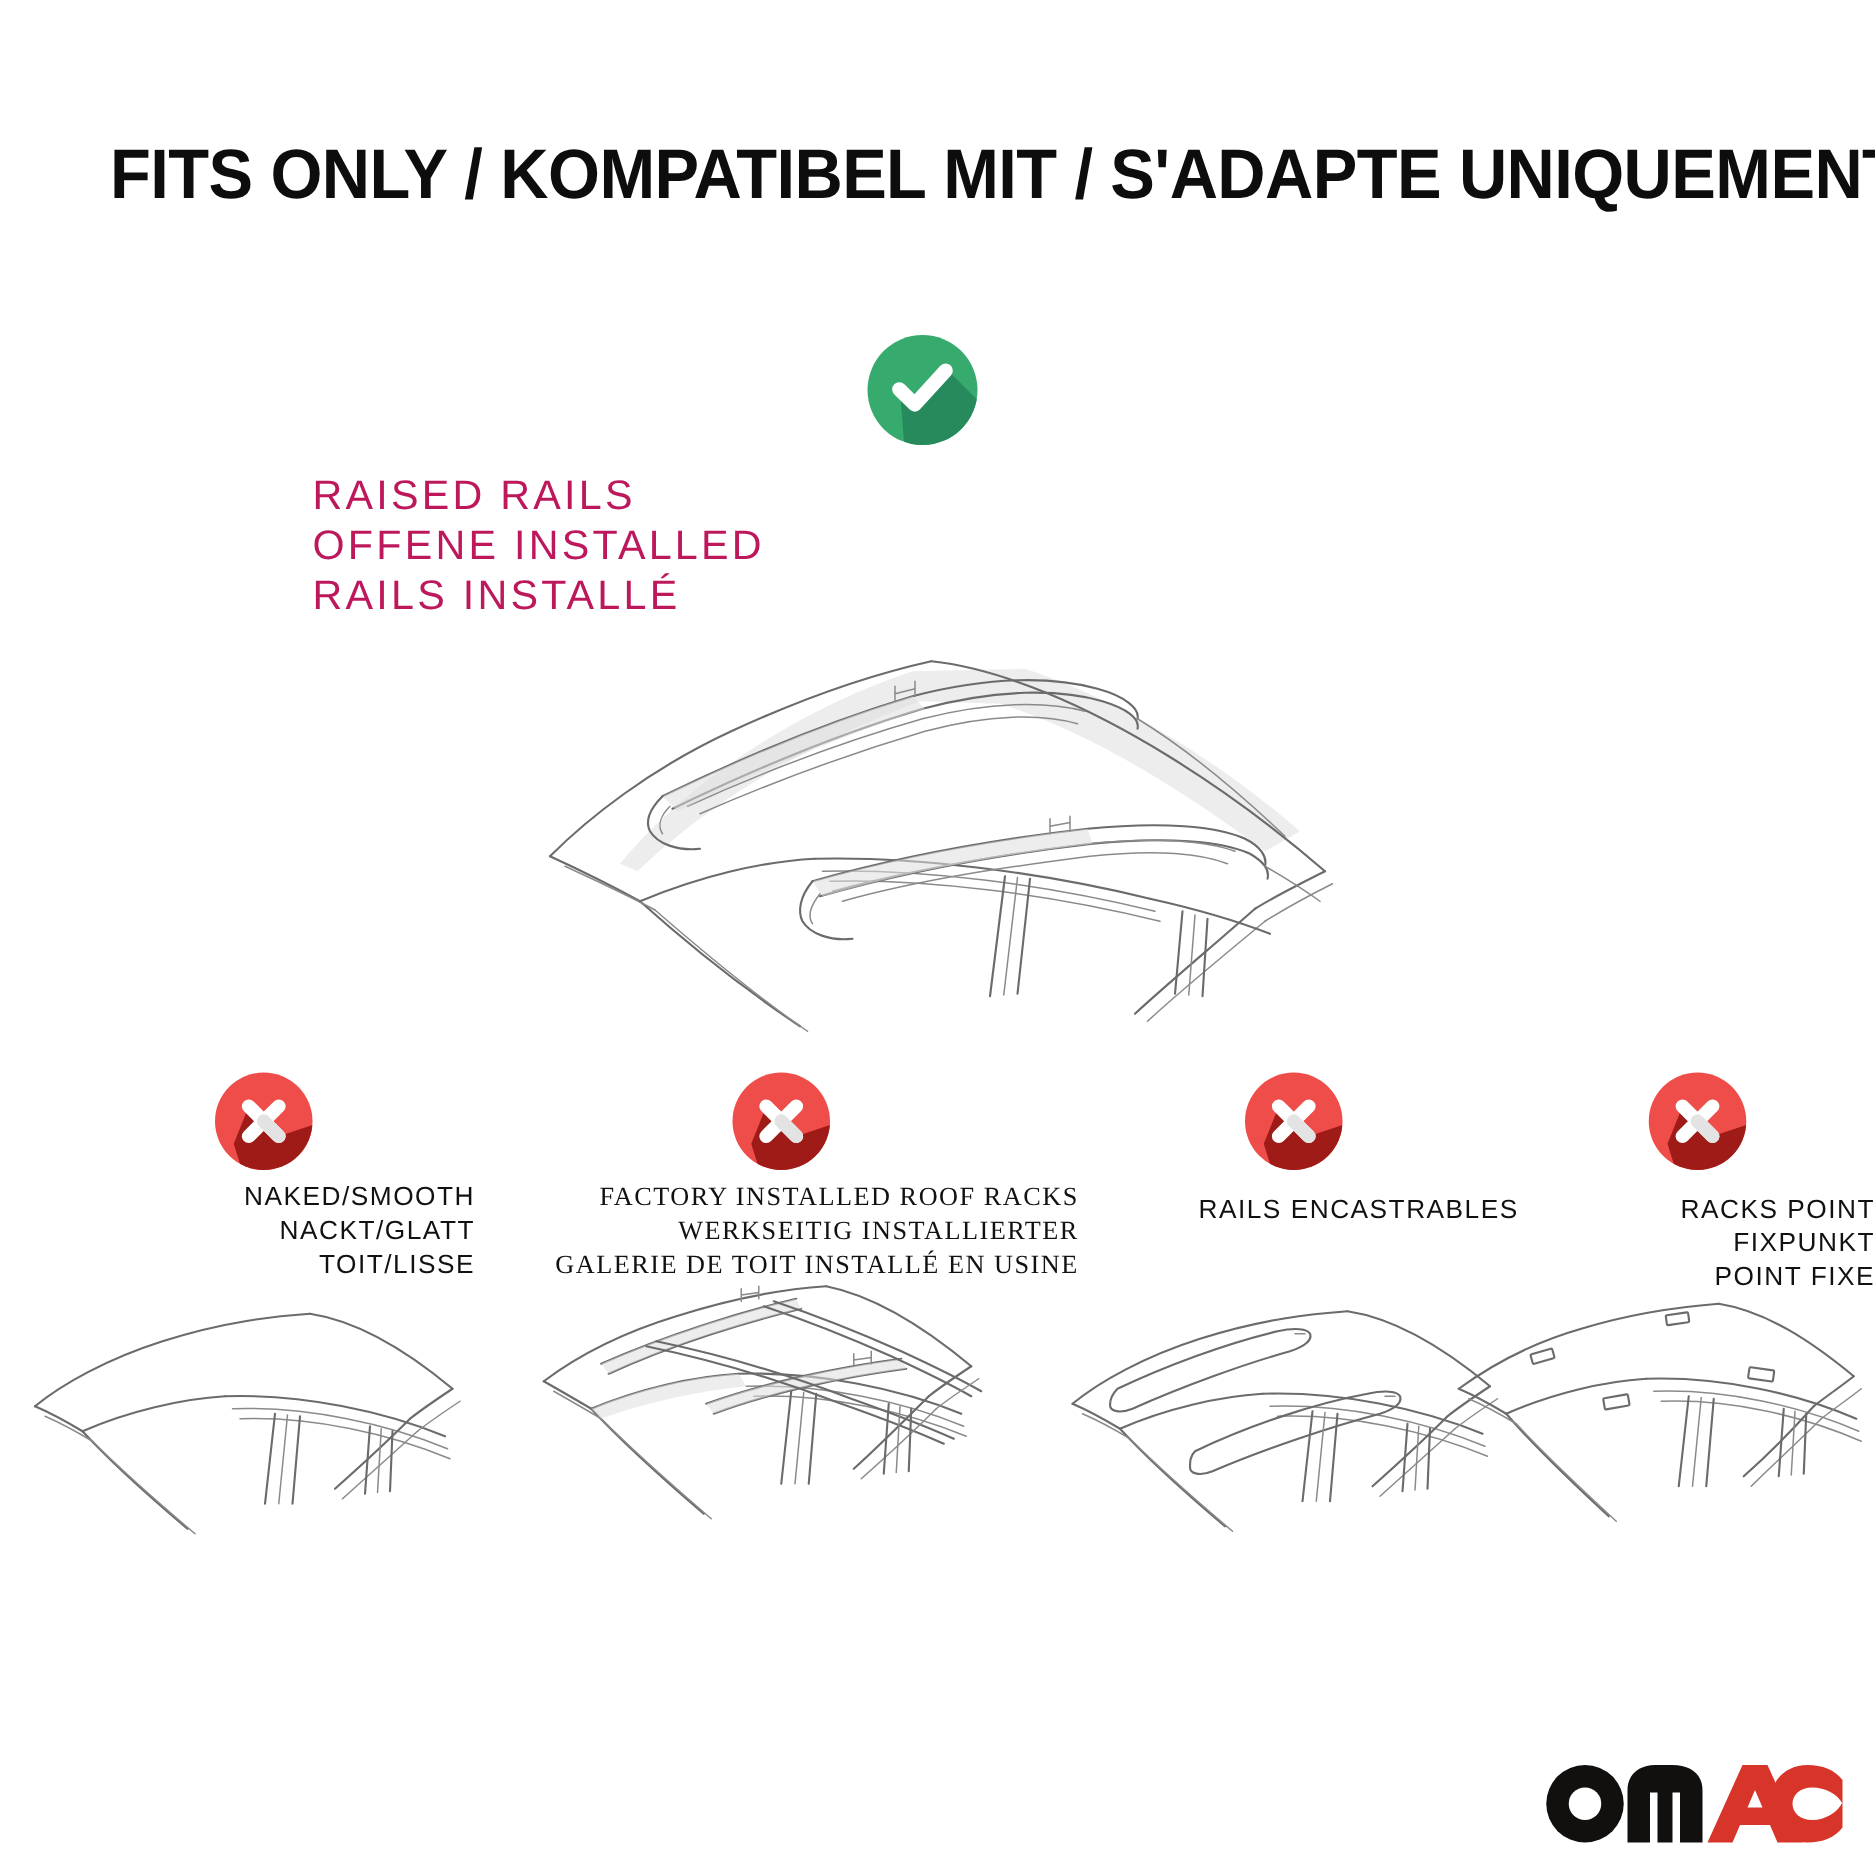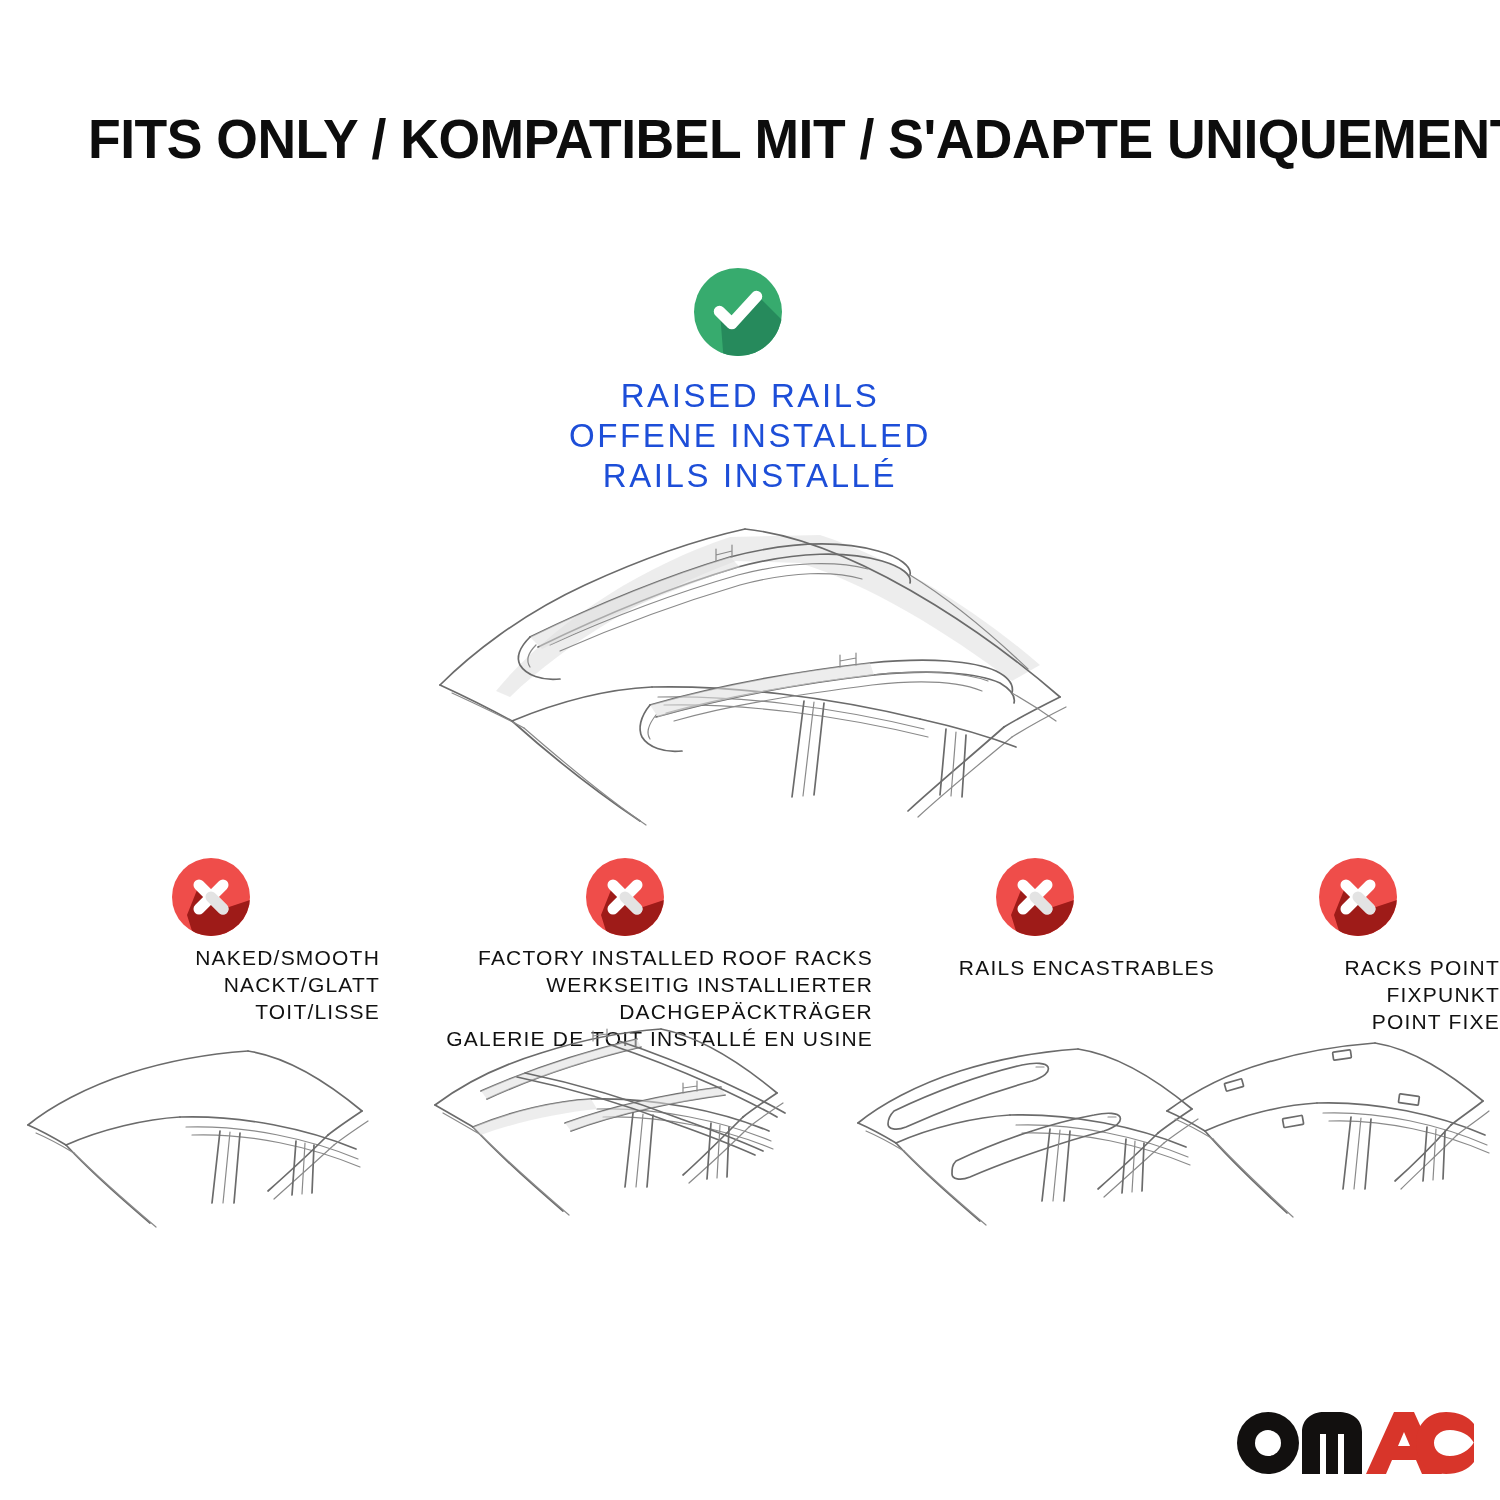--- a/index.html
+++ b/index.html
@@ -28,25 +28,24 @@
     white-space:nowrap;
   }
 
   
   .hero{position:absolute;left:0;top:250px;width:1500px;}
   .hero-icon-wrap{
     position:absolute;left:694px;top:18px;width:88px;height:88px;
   }
   .hero-label{
     position:absolute;left:250px;top:126px;width:1000px;
-    text-align:center;
     font-size:33px;
     line-height:40px;
     letter-spacing:2.6px;
-    color:#1d4ed8;
+    color:#be185d;
     font-weight:300;
   }
   .hero-art{position:absolute;left:400px;top:255px;width:700px;height:300px;}
 
   
   .grid{position:absolute;left:0;top:840px;width:1500px;height:460px;}
   .col{position:absolute;top:0;}
   .col-icon{position:absolute;top:18px;width:78px;height:78px;}
   .col-label{
     position:absolute;
@@ -59,21 +58,21 @@
   }
   .col-art{position:absolute;}
 
   .c1{left:0px;width:400px;}
   .c1 .col-icon{left:172px;}
   .c1 .col-label{left:20px;top:104px;width:360px;}
   .c1 .col-art{left:20px;top:205px;width:380px;height:230px;}
 
   .c2{left:395px;width:460px;}
   .c2 .col-icon{left:191px;}
-  .c2 .col-label{left:18px;top:104px;width:460px;}
+  .c2 .col-label{left:8px;top:104px;width:460px;font-family:Liberation Serif, serif;}
   .c2 .col-art{left:30px;top:195px;width:400px;height:240px;}
 
   .c3{left:855px;width:360px;}
   .c3 .col-icon{left:141px;}
   .c3 .col-label{left:0px;top:114px;width:360px;}
   .c3 .col-art{left:-5px;top:205px;width:400px;height:230px;}
 
   .c4{left:1215px;width:285px;}
   .c4 .col-icon{left:104px;}
   .c4 .col-label{left:0px;top:114px;width:285px;}
@@ -239,21 +238,20 @@
             <path d="M27 27 L51 51 L78 42 L78 86 L24 86 L15 57 Z" fill="#9e1b18"></path>
           </g>
           <path d="M27 27 L51 51" stroke="#ffffff" stroke-width="11" stroke-linecap="round" fill="none"></path>
           <path d="M51 27 L27 51" stroke="#ffffff" stroke-width="11" stroke-linecap="round" fill="none"></path>
           <path d="M39 39 L51 51" stroke="#e3e3e3" stroke-width="11" stroke-linecap="round" fill="none"></path>
         </svg>
       </div>
       <div class="col-label">
         <div>FACTORY INSTALLED ROOF RACKS</div>
         <div>WERKSEITIG INSTALLIERTER</div>
-        <div>DACHGEPÄCKTRÄGER</div>
         <div>GALERIE DE TOIT INSTALLÉ EN USINE</div>
       </div>
       <div class="col-art">
         <svg viewBox="0 0 400 240" width="400" height="240">
 
           <path class="ln" d="M10 70 C34 52 70 32 116 18 C166 2 206 -4 236 -6"></path>
           <path class="ln" d="M236 -6 C276 2 316 28 352 58"></path>
           <path class="ln" d="M10 70 C24 78 38 86 48 92"></path>
           <path class="ln" d="M48 92 C74 120 110 152 138 176"></path>
           <path class="ln2" d="M18 78 C32 86 46 94 56 100"></path>

